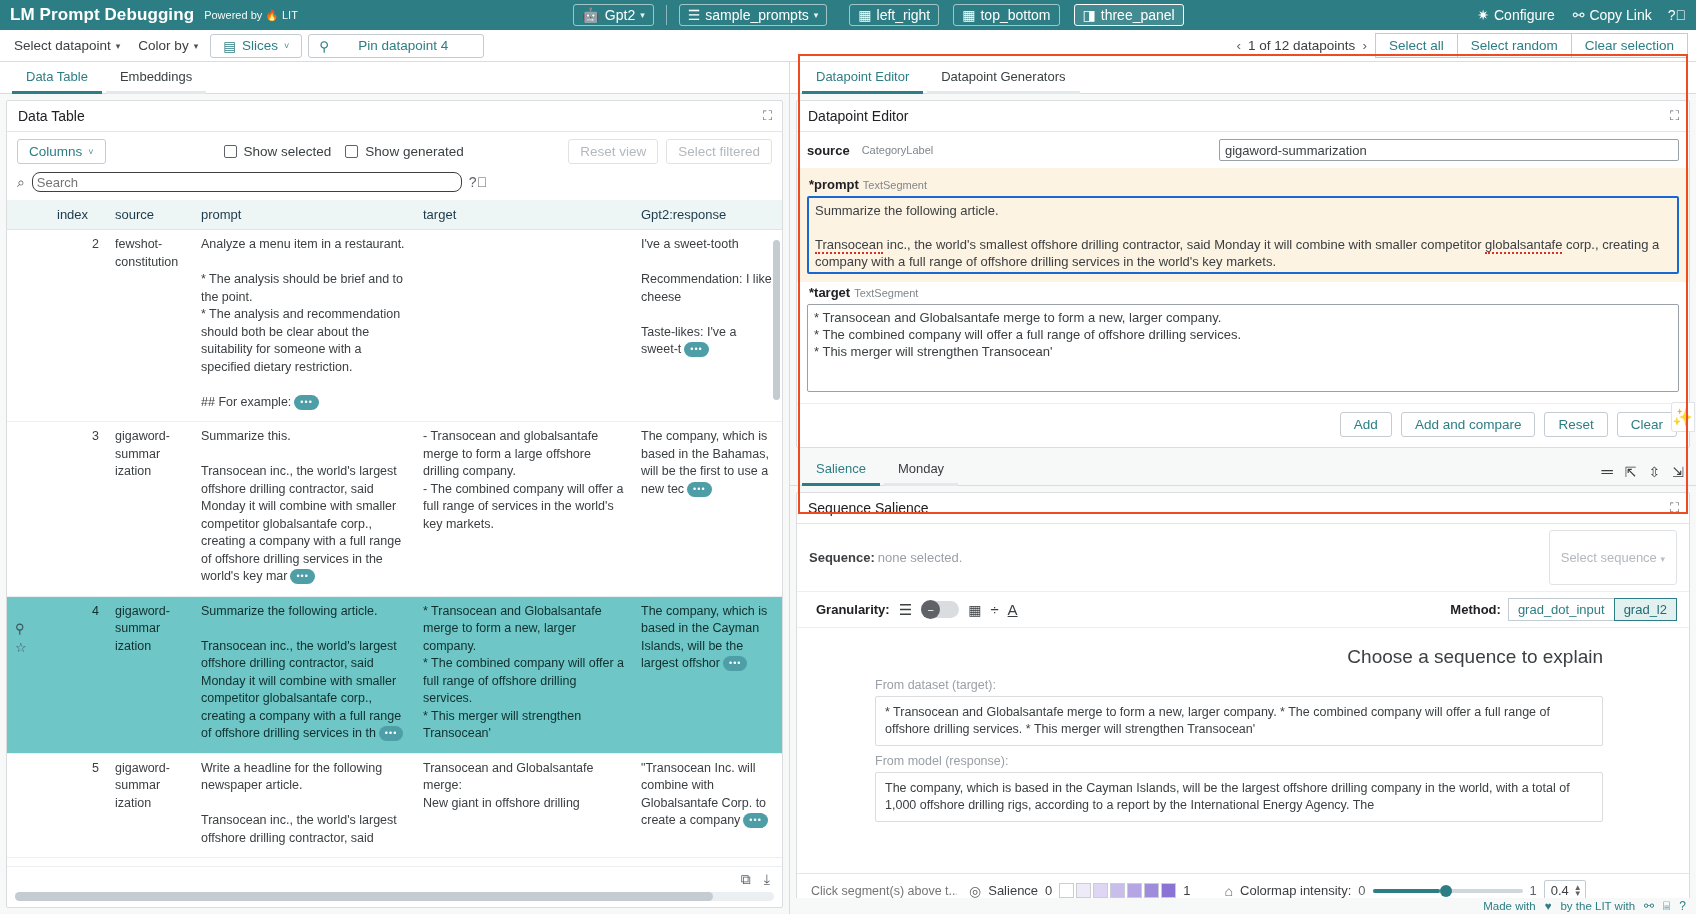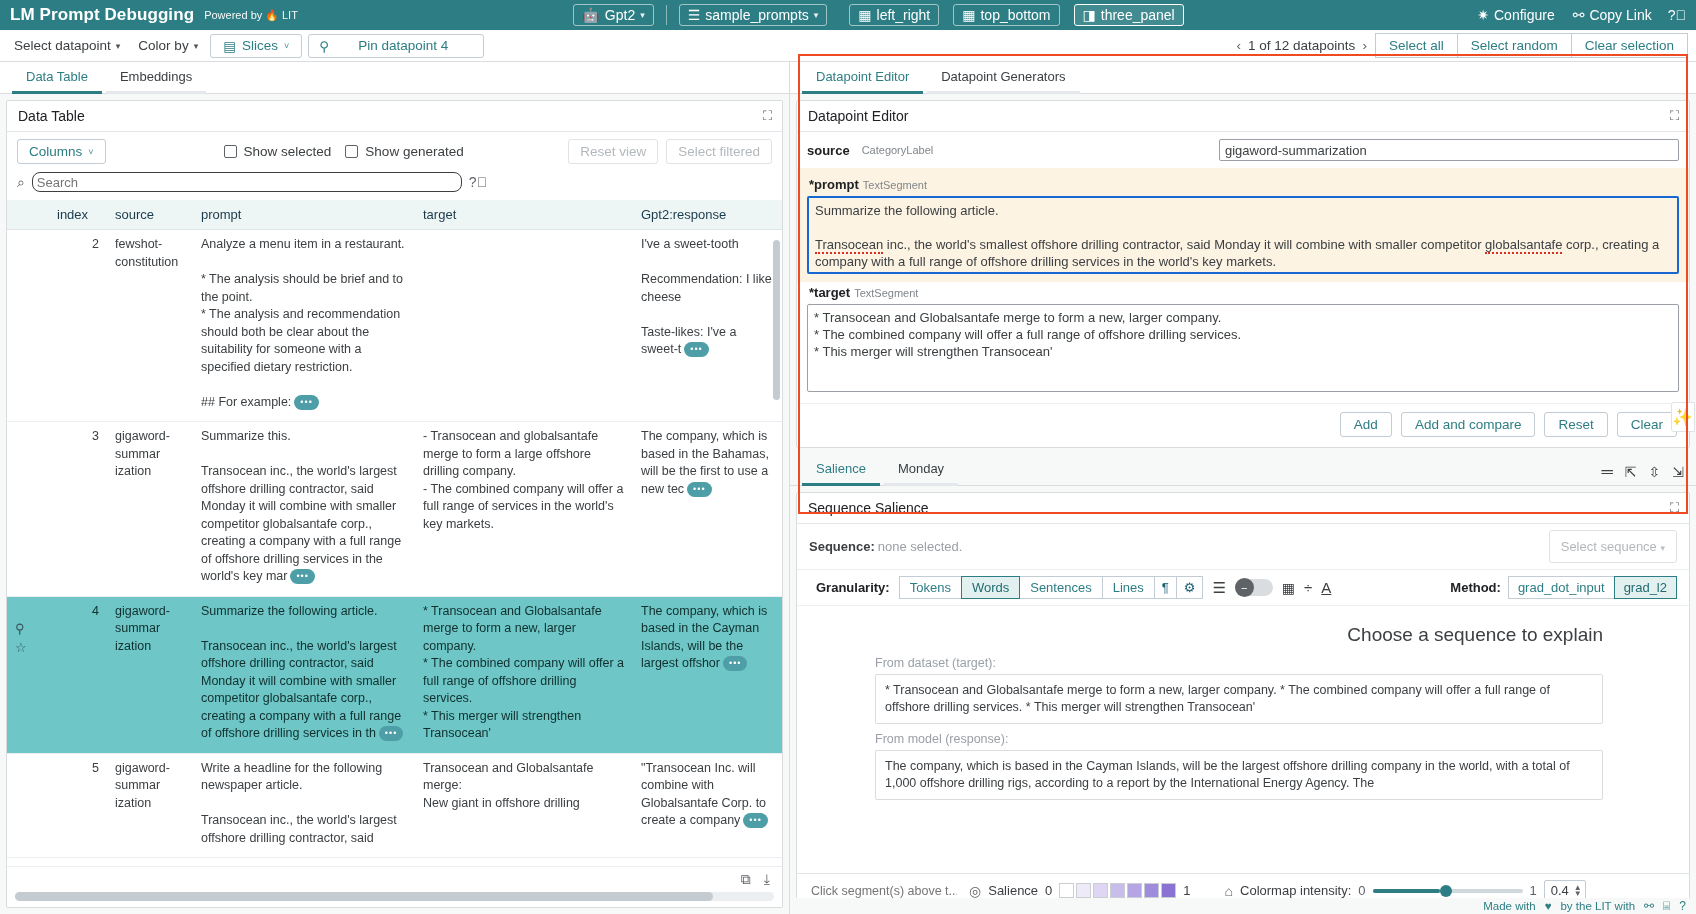--- a/index.html
+++ b/index.html
@@ -199,21 +199,21 @@
     position:absolute; right:1px; top:340px; width:24px; height:30px;
     display:flex; align-items:center; justify-content:center;
     color:#8e6ee0; font-size:17px; background:#fff; border:1px solid #e0e3e6; border-radius:3px 0 0 3px;
   }
 
   
   .sal-bar { display:flex; align-items:center; padding:6px 12px; font-size:13px; border-bottom:1px solid #eceff1;}
   .sal-bar .mut { color:#9aa0a6; margin-left:3px;}
   .sel-seq-btn {
     margin-left:auto; border:1px solid #e0e3e6; border-radius:3px; background:#fff;
-    color:#b3b8bd; font-size:13px; padding:8px 11px; cursor:default;
+    color:#b3b8bd; font-size:13px; padding:19px 11px; cursor:default;
   }
   .gran-bar {
     display:flex; align-items:center; gap:9px; padding:6px 12px; border-bottom:1px solid #eceff1;
     font-size:13px; flex-wrap:nowrap;
   }
   .gran-label { font-weight:700; color:#202124;margin-left:7px; }
   .seg-group { display:flex; }
   .seg-opt {
     border:1px solid #c3cbd3; background:#fff; color:#2d7e84; font-size:13px;
     padding:3px 10px; cursor:pointer; white-space:nowrap;
@@ -554,28 +554,20 @@
       <div class="sal-bar">
         <span style="font-weight:700;">Sequence:</span>
         <span class="mut">none selected.</span>
         <span class="sel-seq-btn">
           <span>Select sequence</span> <span class="caret">▾</span>
         </span>
       </div>
 
       <div class="gran-bar">
         <span class="gran-label">Granularity:</span>
-        <span class="seg-group">
-          <span class="seg-opt">Tokens</span>
-          <span class="seg-opt active">Words</span>
-          <span class="seg-opt">Sentences</span>
-          <span class="seg-opt">Lines</span>
-          <span class="seg-opt icon">¶</span>
-          <span class="seg-opt icon">⚙</span>
-        </span>
         <span class="tool-ico">☰</span>
         <span class="toggle-sw">
             <span class="knob">−</span>
           </span>
         <span class="tool-ico" style="font-size:14px;">▦</span>
         <span class="tool-ico">÷</span>
         <span class="tool-ico" style="text-decoration:underline;">A</span>
         <span class="method-wrap">
           <span class="method-lbl">Method:</span>
           <span style="display:flex;">

